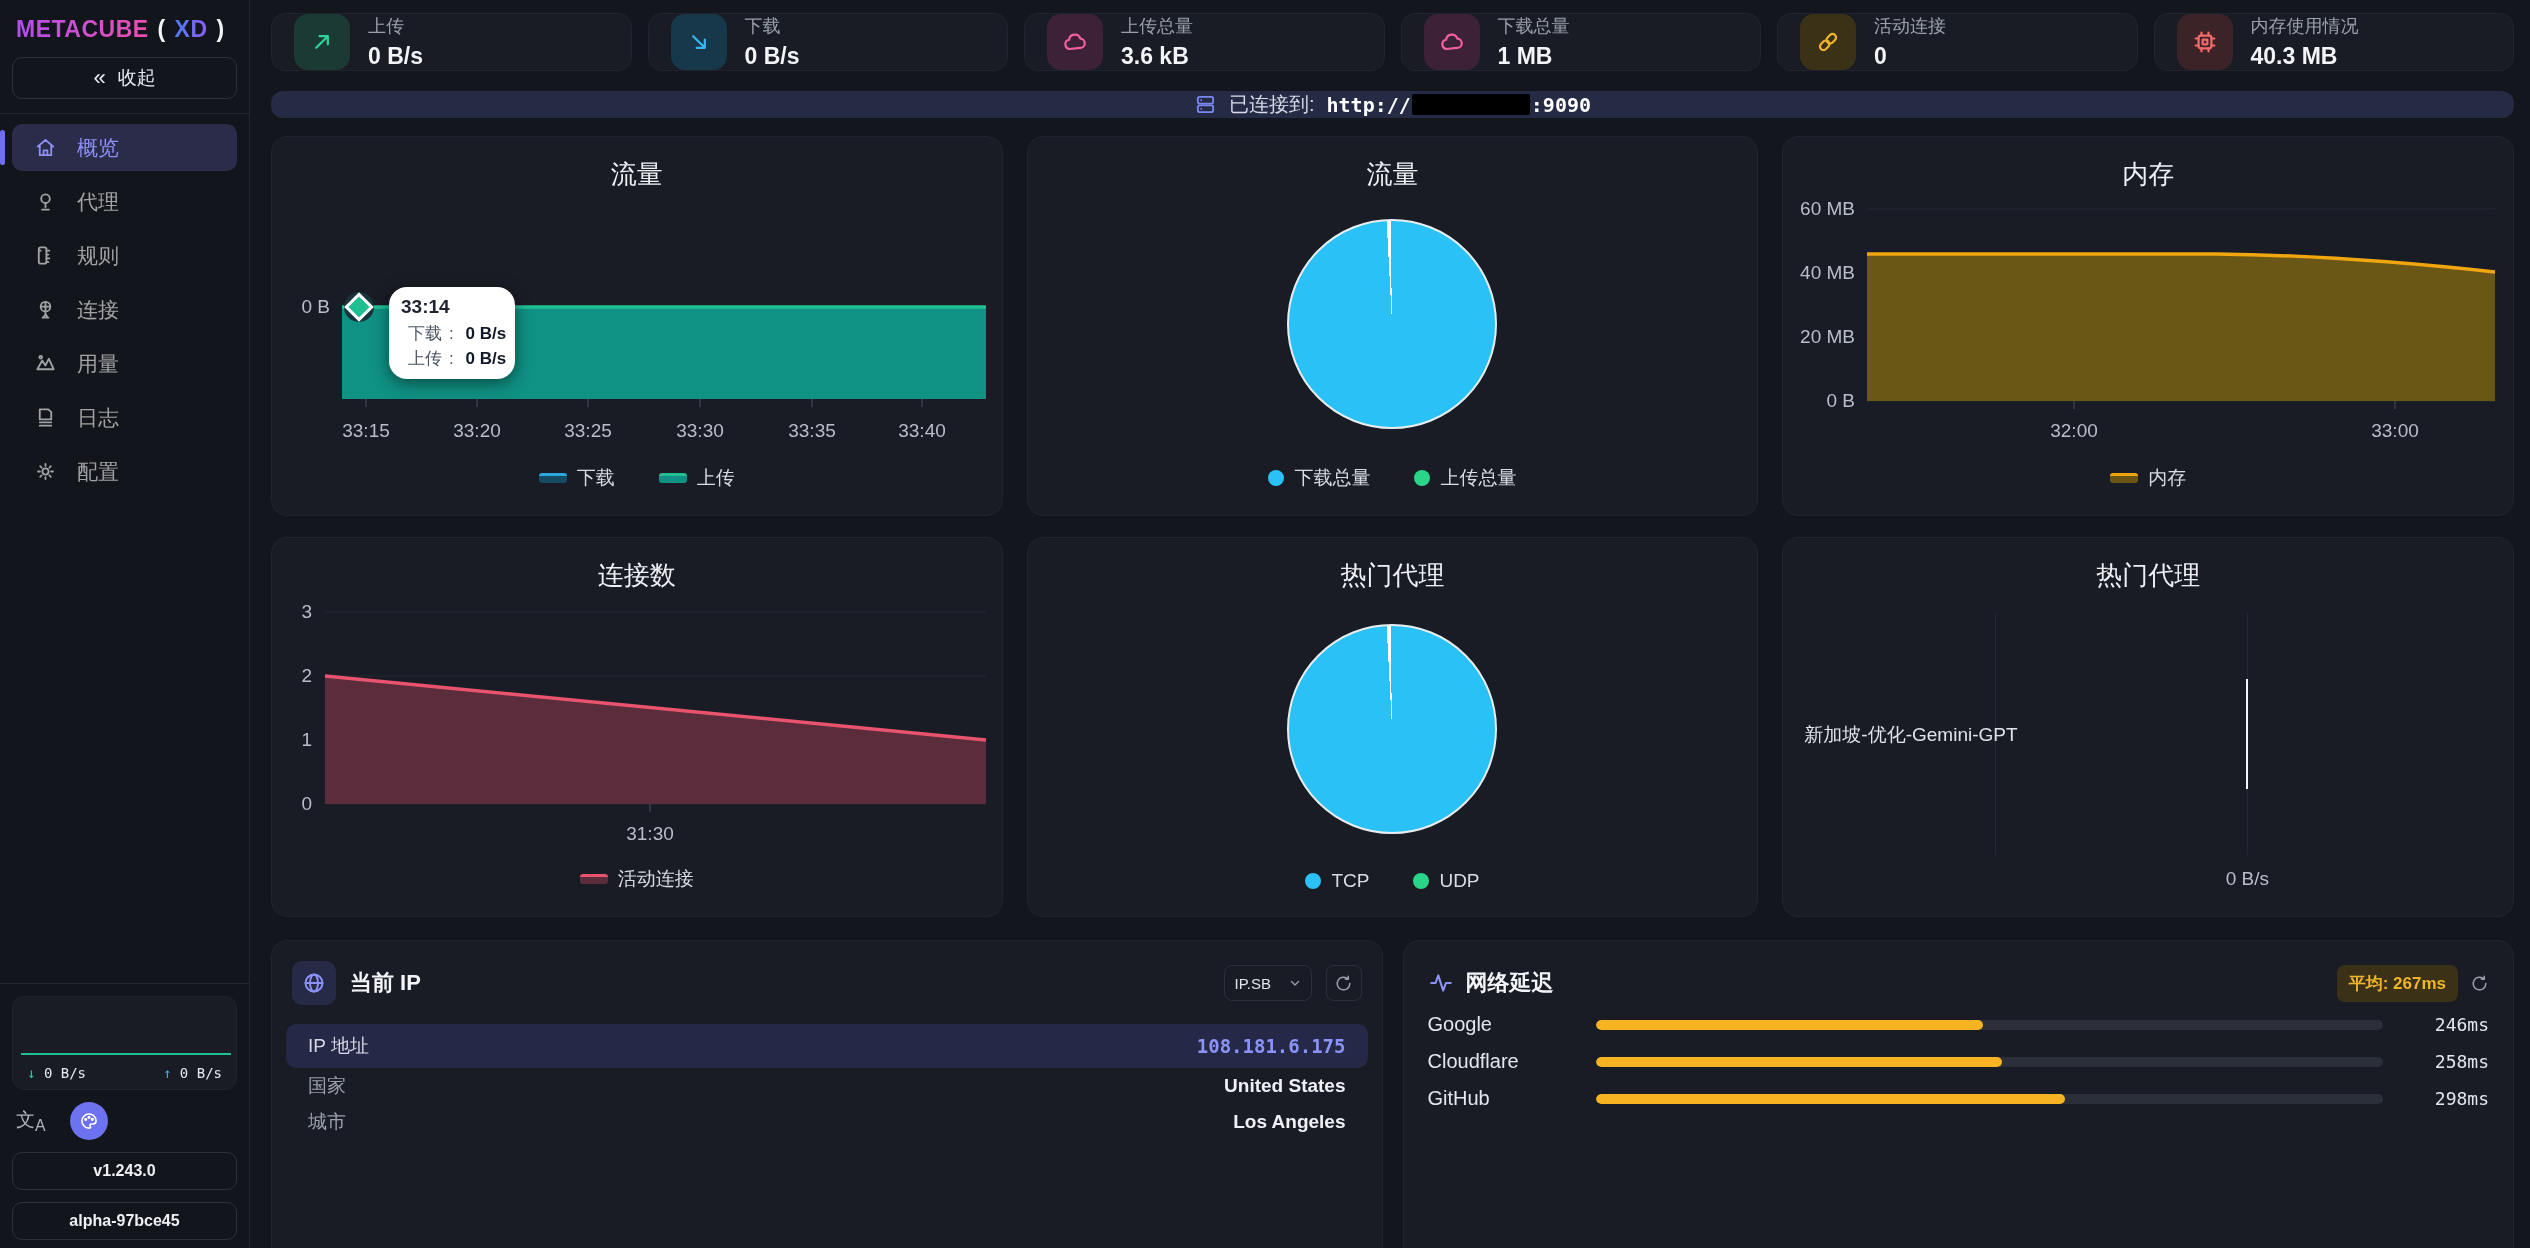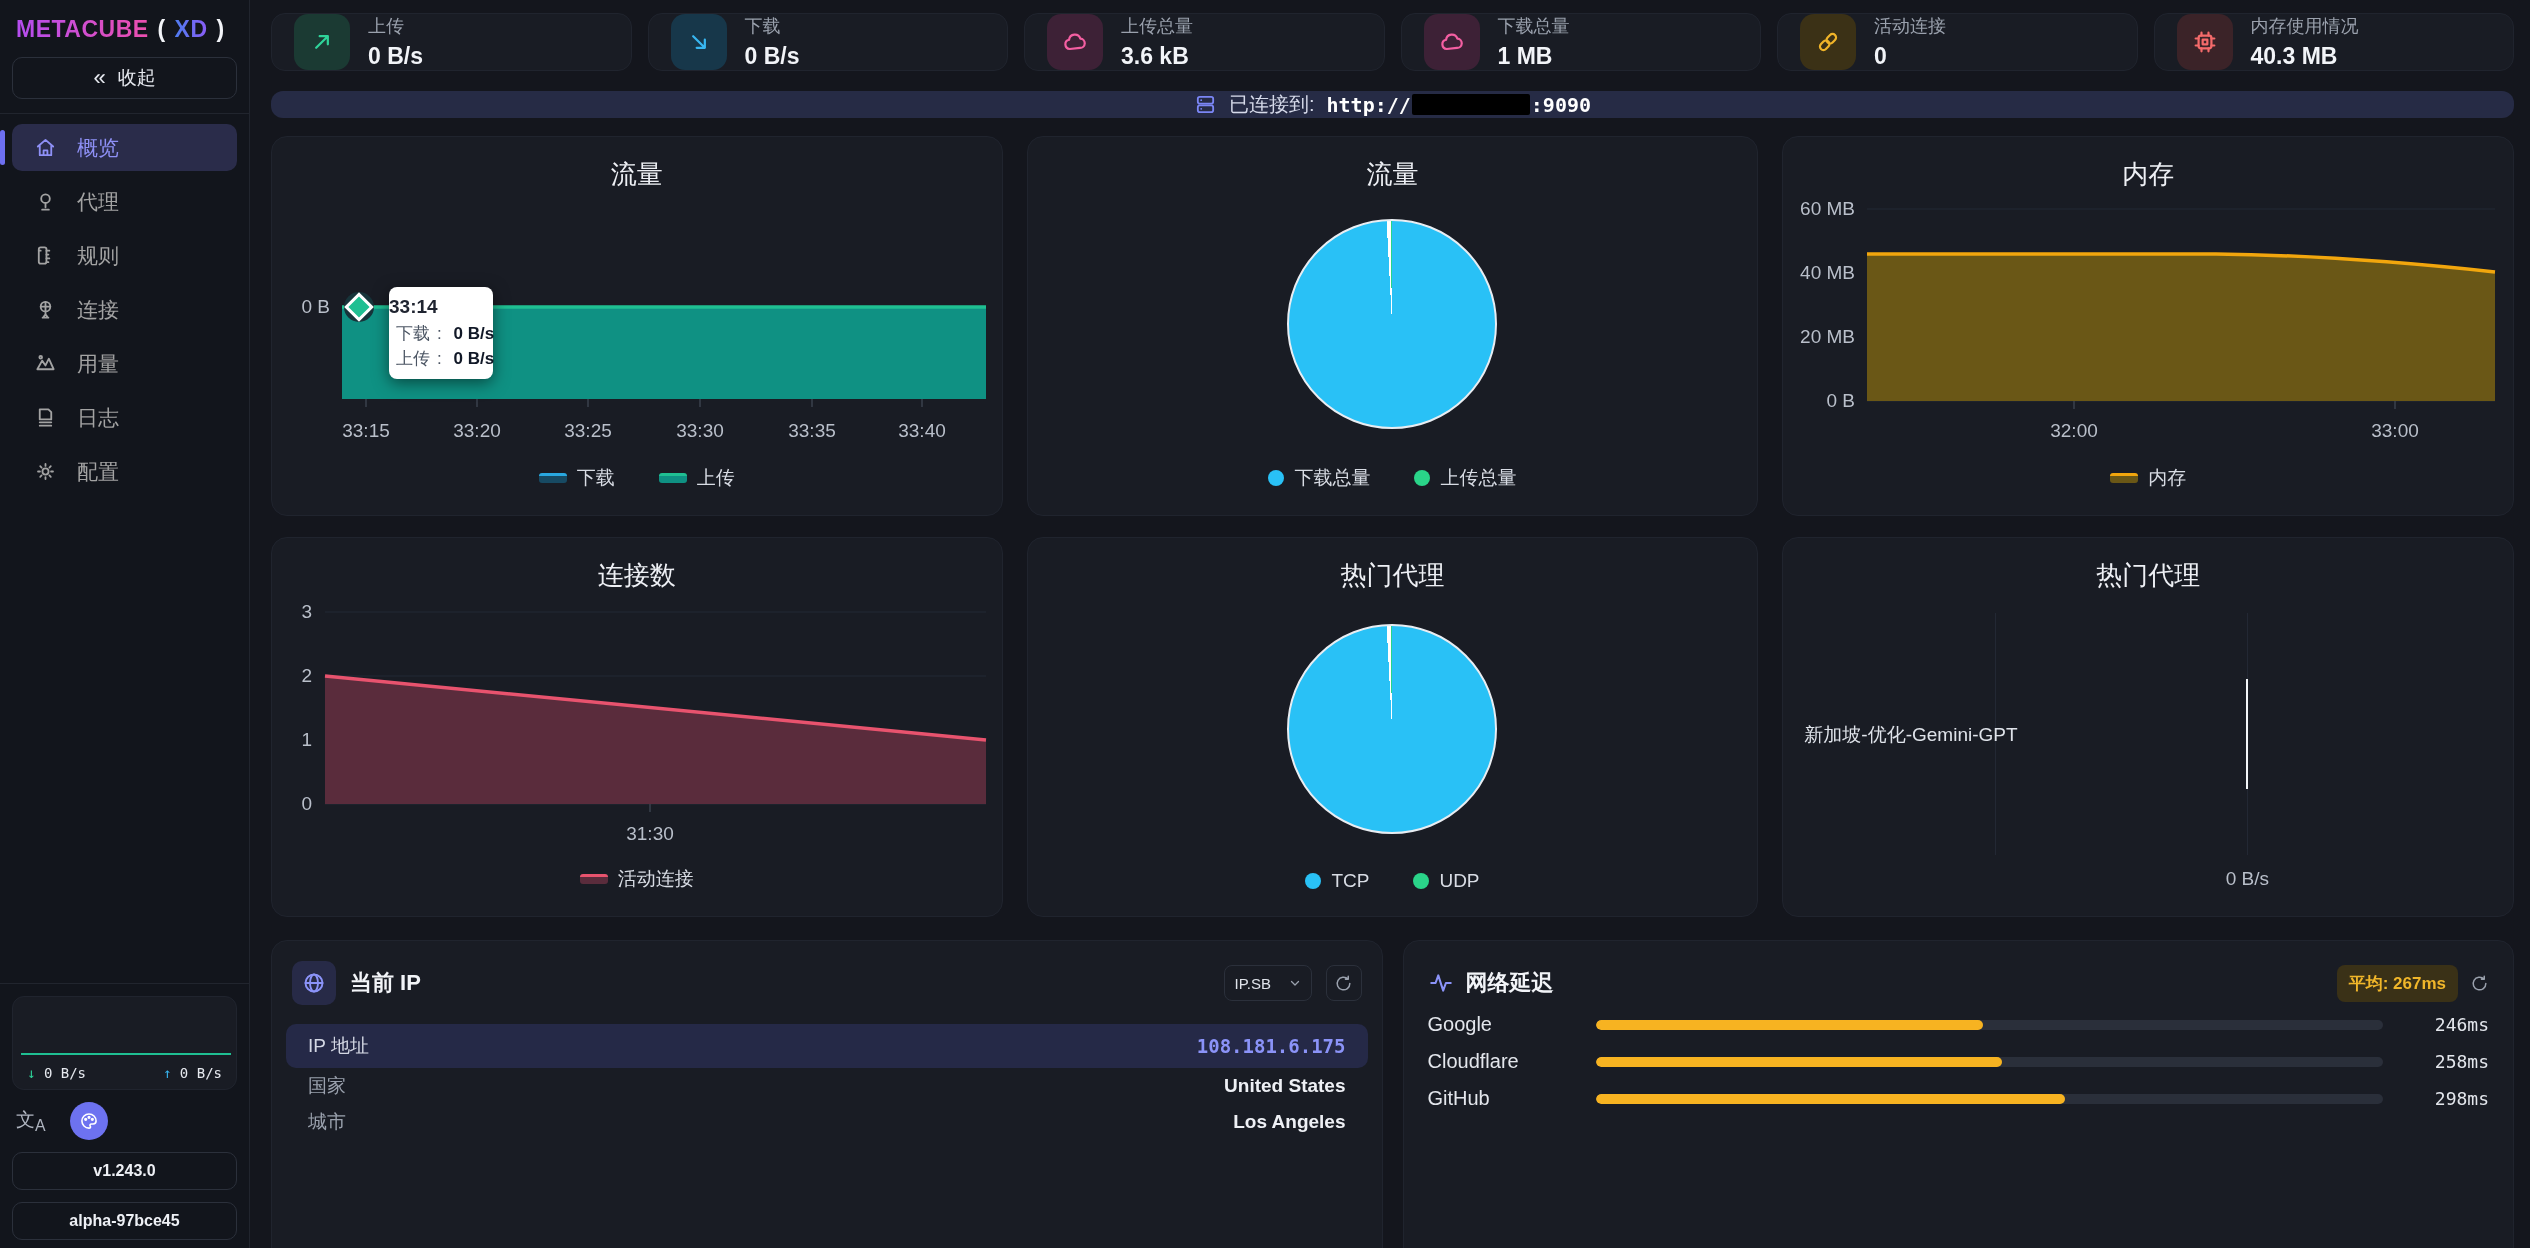--- a/index.html
+++ b/index.html
@@ -118,22 +118,22 @@
   .legend-pill { width:28px; height:10px; border-radius:3px; }
   .lp-blue  { background:#174a63; border-top:3px solid #29a8e0; }
   .lp-teal  { background:#0f9183; border-top:3px solid #1fbf92; }
   .lp-amber { background:#6a5716; border-top:3px solid #f2a60d; }
   .lp-rose  { background:#5a2c3c; border-top:3px solid #e8536e; }
   .legend-dot { width:16px; height:16px; border-radius:50%; }
   .ld-blue  { background:#29c1f6; }
   .ld-green { background:#2ad489; }
 
   .tooltip {
-    position:absolute; left:117px; top:150px; width:104px;
-    background:#ffffff; border-radius:8px; padding:9px 0;
+    position:absolute; left:117px; top:150px; width:126px;
+    background:#ffffff; border-radius:18px; padding:9px 12px;
     box-shadow:0 4px 16px rgba(0,0,0,.5); z-index:5;
   }
   .tt-time { font-size:19px; font-weight:700; color:#1f2430; margin-bottom:4px; }
   .tt-row { display:flex; align-items:center; gap:7px; font-size:17px; color:#4b5563; margin-top:2px; white-space:nowrap; }
   .tt-dot { width:9px; height:9px; border-radius:50%; }
   .tt-dot.blue { background:#29a8e0; }
   .tt-dot.green { background:#1fbf92; }
   .tt-row b { color:#111827; }
 
   .pie {

